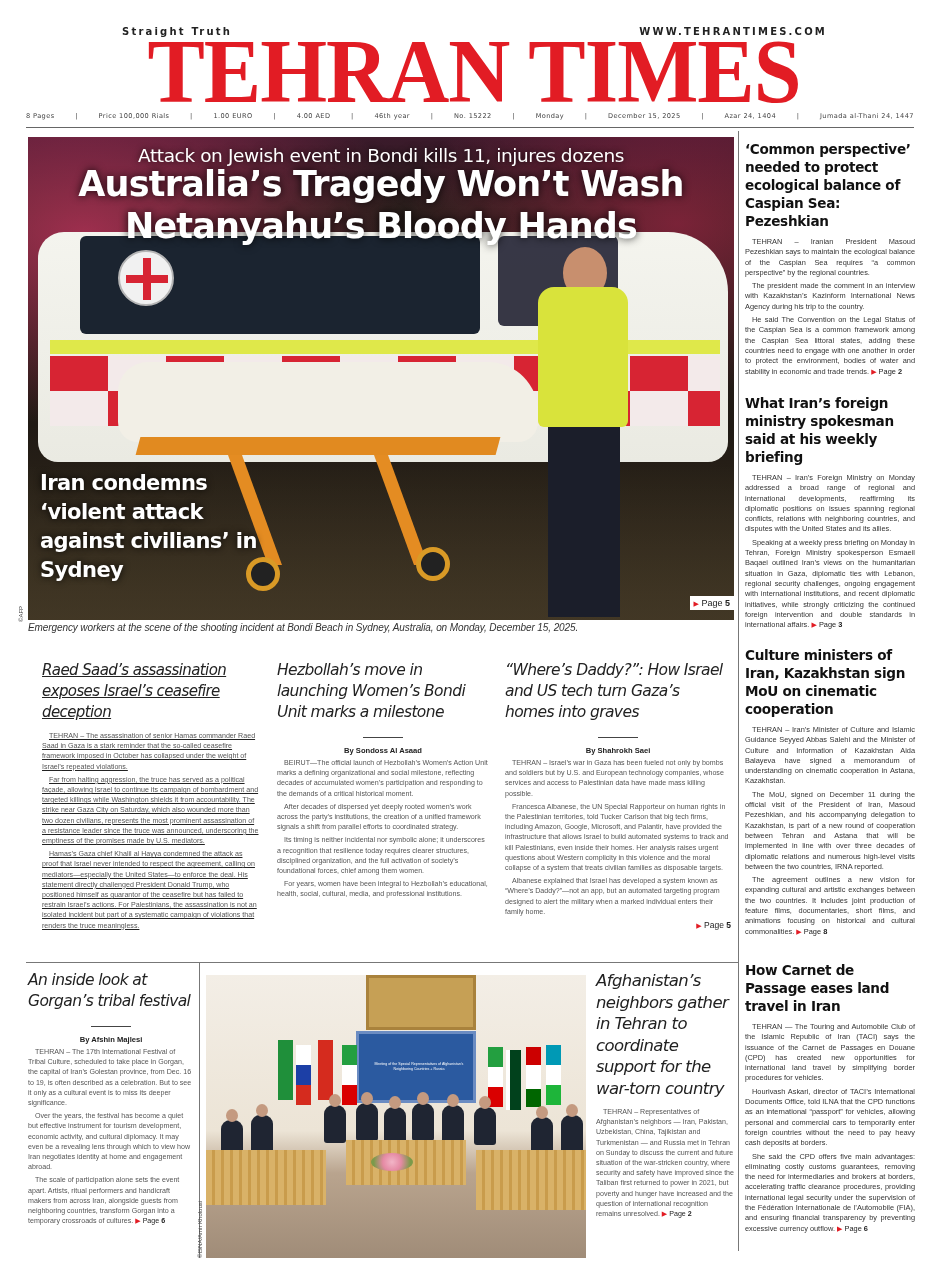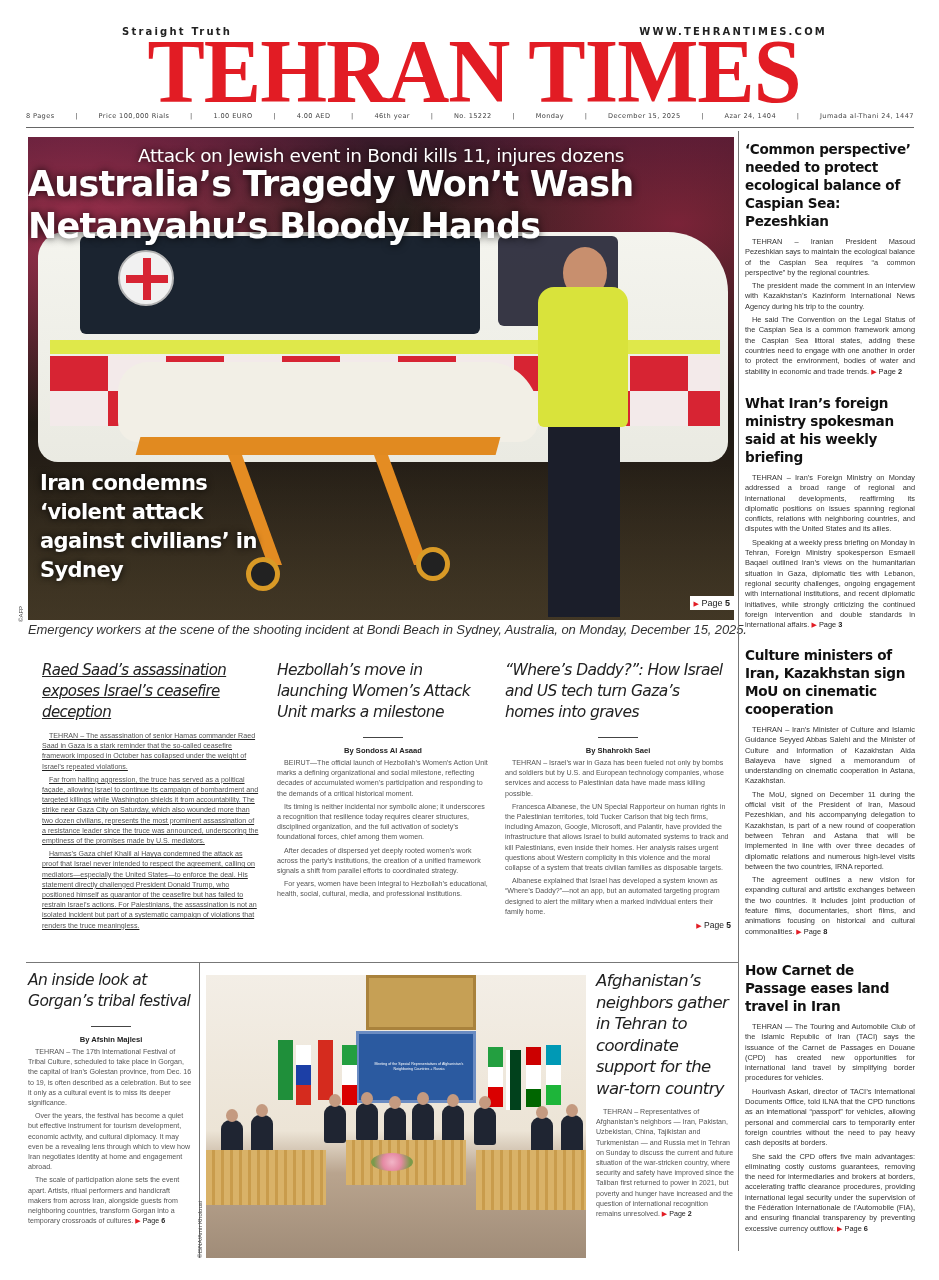--- a/index.html
+++ b/index.html
@@ -40,26 +40,26 @@
   .stretcher { position: absolute; left: 90px; top: 225px; width: 420px; height: 80px; background: #f2efe6; border-radius: 30px 50px 20px 20px; }
   .stretcher-frame { position: absolute; left: 110px; top: 300px; width: 360px; height: 18px; background: #e18a20; transform: skewX(-15deg); }
   .stretcher-leg { position: absolute; left: 220px; top: 318px; width: 160px; height: 110px; border-left: 14px solid #e48c22; border-right: 14px solid #e48c22; transform: skewX(20deg); }
   .wheel { position: absolute; width: 34px; height: 34px; border-radius: 50%; background: #222; border: 5px solid #d99a26; }
   .road { position: absolute; left: 0; top: 330px; width: 706px; height: 153px; background: linear-gradient(180deg, rgba(40,35,25,0.2), rgba(70,60,40,0.6)); }
   .medic-body { position: absolute; left: 510px; top: 150px; width: 90px; height: 140px; background: #d9e33b; border-radius: 16px 16px 6px 6px; }
   .medic-head { position: absolute; left: 535px; top: 110px; width: 44px; height: 52px; background: #c88f6e; border-radius: 50%; }
   .medic-legs { position: absolute; left: 520px; top: 290px; width: 72px; height: 190px; background: #1b1e2a; }
 
   .hero-kicker { position: absolute; left: 0; top: 8px; width: 706px; text-align: center; color: #fff; font-size: 18.5px; font-family: "DejaVu Sans", sans-serif; text-shadow: 0 0 6px rgba(0,0,0,0.8); letter-spacing: -0.4px; }
-  .hero-title { position: absolute; left: 0; top: 26px; width: 706px; text-align: left; color: #fff; font-size: 35px; line-height: 42px; font-weight: bold; font-family: "DejaVu Sans", sans-serif; text-shadow: 0 0 8px rgba(0,0,0,0.85); letter-spacing: -0.8px; }
+  .hero-title { position: absolute; left: 0; top: 26px; width: 706px; text-align: center; color: #fff; font-size: 35px; line-height: 42px; font-weight: bold; font-family: "DejaVu Sans", sans-serif; text-shadow: 0 0 8px rgba(0,0,0,0.85); letter-spacing: -0.8px; }
   .hero-sub { position: absolute; left: 12px; top: 332px; color: #fff; font-size: 21px; line-height: 29px; font-weight: bold; font-family: "DejaVu Sans", sans-serif; text-shadow: 0 0 7px rgba(0,0,0,0.9); letter-spacing: -0.6px; width: 240px; }
   .hero-page { position: absolute; right: 0; bottom: 10px; background: #fff; color: #222; font-size: 9px; padding: 2px 4px; font-family: "Liberation Sans", sans-serif; }
   .arrow { color: #e21c24; font-size: 7px; }
   .credit-afp { position: absolute; left: 14px; top: 598px; font-size: 6px; color: #444; transform: rotate(-90deg); transform-origin: left top; white-space: nowrap; }
-  .caption { position: absolute; left: 28px; top: 622px; font-size: 13px; color: #333; font-style: italic; font-family: "Liberation Sans", sans-serif; letter-spacing: -0.1px; }
+  .caption { position: absolute; left: 28px; top: 622px; font-size: 10px; color: #333; font-style: italic; font-family: "Liberation Sans", sans-serif; letter-spacing: -0.1px; }
 
   
   .vrule { position: absolute; left: 738px; top: 131px; width: 1px; height: 1120px; background: #777; }
   .side { position: absolute; left: 745px; width: 170px; }
   .side h2 { font-family: "DejaVu Sans", sans-serif; font-weight: bold; font-size: 13.6px; line-height: 18px; color: #111; letter-spacing: -0.3px; margin-bottom: 7px; }
   .side p { font-size: 7.4px; line-height: 10.3px; color: #333; text-align: justify; text-indent: 7px; margin-bottom: 3px; font-family: "Liberation Sans", sans-serif; }
   .pg { font-weight: normal; color: #222; }
   .pg b { font-weight: bold; }
 
   
@@ -182,26 +182,26 @@
 </article>
 
 <article class="story" style="left:42px;top:660px;width:218px;text-decoration:underline;">
   <h3 style="font-size:15px;line-height:21px;margin-bottom:8px;">Raed Saad’s assassination exposes Israel’s ceasefire deception</h3>
   <p>TEHRAN – The assassination of senior Hamas commander Raed Saad in Gaza is a stark reminder that the so-called ceasefire framework imposed in October has collapsed under the weight of Israel’s repeated violations.</p>
   <p>Far from halting aggression, the truce has served as a political façade, allowing Israel to continue its campaign of bombardment and targeted killings while Washington shields it from accountability. The strike near Gaza City on Saturday, which also wounded more than two dozen civilians, represents the most prominent assassination of a resistance leader since the truce was announced, underscoring the emptiness of the promises made by U.S. mediators.</p>
   <p>Hamas’s Gaza chief Khalil al Hayya condemned the attack as proof that Israel never intended to respect the agreement, calling on mediators—especially the United States—to enforce the deal. His statement directly challenged President Donald Trump, who positioned himself as guarantor of the ceasefire but has failed to restrain Israel’s actions. For Palestinians, the assassination is not an isolated incident but part of a systematic campaign of violations that renders the truce meaningless.</p>
 </article>
 
 <article class="story" style="left:277px;top:660px;width:212px;">
-  <h3 style="font-size:15.5px;line-height:21px;">Hezbollah’s move in launching Women’s Attack Unit marks a milestone</h3>
+  <h3 style="font-size:15.5px;line-height:21px;">Hezbollah’s move in launching Women’s Bondi Unit marks a milestone</h3>
   <div class="byline-rule"></div>
   <div class="byline">By Sondoss Al Asaad</div>
   <p>BEIRUT—The official launch of Hezbollah’s Women’s Action Unit marks a defining organizational and social milestone, reflecting decades of accumulated women’s participation and responding to the demands of a critical historical moment.</p>
+  <p>After decades of dispersed yet deeply rooted women’s work across the party’s institutions, the creation of a unified framework signals a shift from parallel efforts to coordinated strategy.</p>
   <p>Its timing is neither incidental nor symbolic alone; it underscores a recognition that resilience today requires clearer structures, disciplined organization, and the full activation of society’s foundational forces, chief among them women.</p>
-  <p>After decades of dispersed yet deeply rooted women’s work across the party’s institutions, the creation of a unified framework signals a shift from parallel efforts to coordinated strategy.</p>
   <p>For years, women have been integral to Hezbollah’s educational, health, social, cultural, media, and professional institutions.</p>
 </article>
 
 <article class="story" style="left:505px;top:660px;width:226px;">
   <h3 style="font-size:15.5px;line-height:21px;">“Where’s Daddy?”: How Israel and US tech turn Gaza’s homes into graves</h3>
   <div class="byline-rule"></div>
   <div class="byline">By Shahrokh Saei</div>
   <p>TEHRAN – Israel’s war in Gaza has been fueled not only by bombs and soldiers but by U.S. and European technology companies, whose services and access to Palestinian data have made mass killing possible.</p>
   <p>Francesca Albanese, the UN Special Rapporteur on human rights in the Palestinian territories, told Tucker Carlson that big tech firms, including Amazon, Google, Microsoft, and Palantir, have provided the infrastructure that allows Israel to build automated systems to track and kill Palestinians, even inside their homes. Her analysis raises urgent questions about Western complicity in this violence and the moral collapse of a system that treats civilian families as disposable targets.</p>
   <p>Albanese explained that Israel has developed a system known as “Where’s Daddy?”—not an app, but an automated targeting program designed to alert the military when a marked individual enters their family home.</p>

